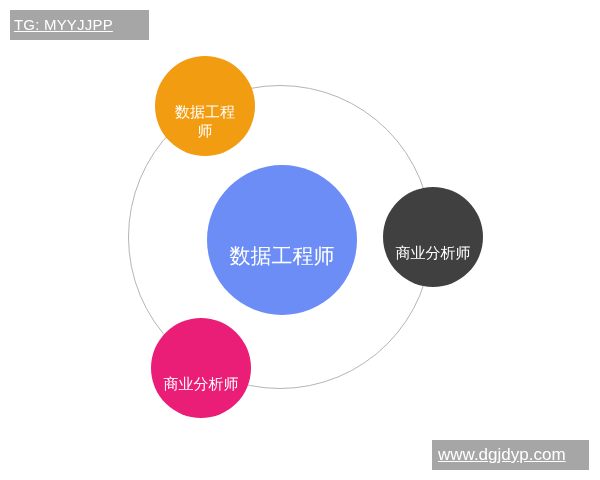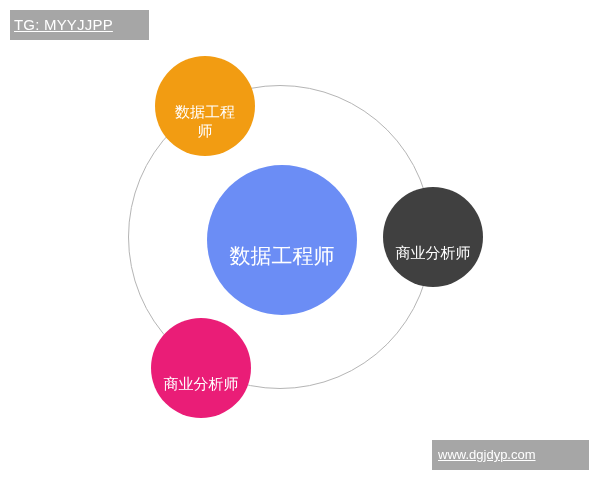--- a/index.html
+++ b/index.html
@@ -22,21 +22,21 @@
     .node-orange { left: 155px; top: 56px; width: 100px; height: 100px; background: #f29c12; font-size: 15px; padding: 0 14px; }
     .node-blue { left: 207px; top: 165px; width: 150px; height: 150px; background: #6b8df5; font-size: 21px; padding: 0 22px; }
     .node-crimson { left: 383px; top: 187px; width: 100px; height: 100px; background: #404040; font-size: 15px; padding: 0 12px; }
     .node-pink { left: 151px; top: 318px; width: 100px; height: 100px; background: #ea1d77; font-size: 15px; padding: 0 10px; }
     .watermark {
       position: absolute; background: #a6a6a6; color: #ffffff;
       font-family: "Liberation Sans", sans-serif; font-size: 15px;
       line-height: 30px; height: 30px; box-sizing: border-box; text-decoration: underline;
     }
     .wm-tl { left: 10px; top: 10px; width: 139px; padding-left: 4px; letter-spacing: 0.2px; }
-    .wm-br { left: 432px; top: 440px; width: 157px; padding-left: 6px; font-size: 13px; }
+    .wm-br { left: 432px; top: 440px; width: 157px; padding-left: 6px; font-size: 17px; }
   </style>
 </head>
 <body>
 
 <div class="watermark wm-tl">TG: MYYJJPP</div>
 
 <div class="ring"></div>
 
 <div class="node node-orange">
   <span>数据工程师</span>

